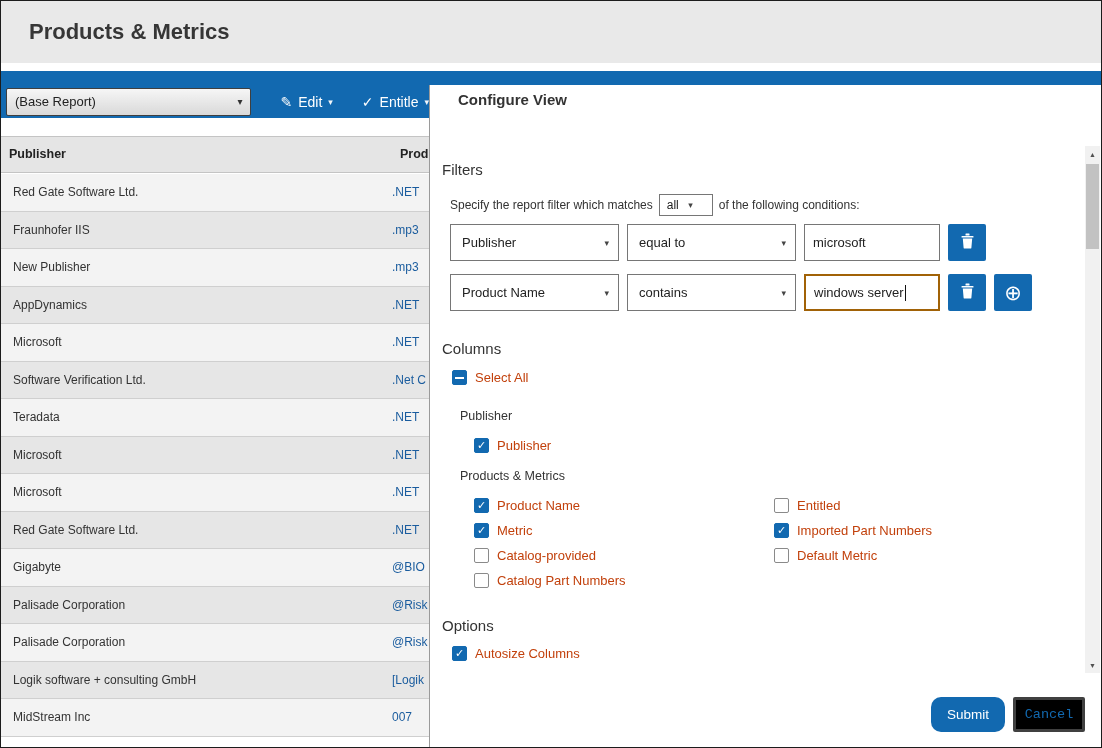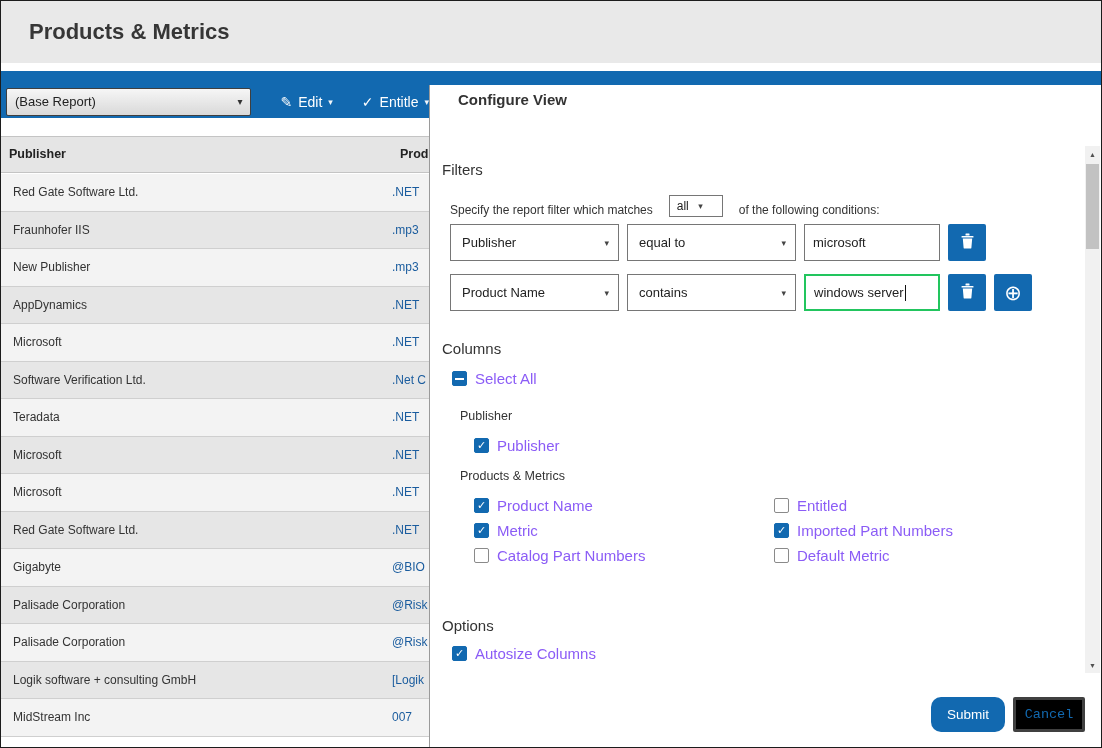--- a/index.html
+++ b/index.html
@@ -32,40 +32,40 @@
   .cell-prod{font-size:12px;color:#1a5c9e;white-space:nowrap;cursor:pointer}
 
   
   .panel{position:absolute;left:428px;top:84px;right:0;bottom:0;background:#fff;border-left:1px solid #9a9a9a}
   .panel-title{position:absolute;left:28px;top:6px;font-size:15px;font-weight:bold;color:#333}
   .sec-h{position:absolute;left:12px;font-size:15px;color:#333}
   .filters-h{top:76px}
   .columns-h{top:255px}
   .options-h{top:532px}
 
-  .filter-intro{position:absolute;left:20px;top:108px;height:24px;display:flex;align-items:flex-end;gap:16px;font-size:12px;color:#333}
+  .filter-intro{position:absolute;left:20px;top:108px;height:24px;display:flex;align-items:center;gap:6px;font-size:12px;color:#333}
   .msel{display:flex;align-items:center;justify-content:space-between;width:54px;height:22px;border:1px solid #767676;background:#fff;padding:0 19px 0 7px;font-size:12px;color:#222;cursor:pointer}
   .caret{font-size:9px;color:#444}
 
   .filter-rows{position:absolute;left:20px;top:139px;display:flex;flex-direction:column;gap:13px}
   .frow{display:flex;align-items:center;gap:8px;height:37px}
   .fsel{width:169px;height:37px;border:1px solid #767676;background:#fff;display:flex;align-items:center;justify-content:space-between;padding:0 9px 0 11px;font-size:13px;color:#222;cursor:pointer;flex:none}
   .finput{width:136px;height:37px;border:1px solid #767676;background:#fff;display:flex;align-items:center;padding:0 8px;font-size:13px;color:#222;flex:none}
-  .finput.focused{border:2px solid #22c55e}
+  .finput.focused{border:2px solid #a16207}
   .caret-line{display:inline-block;width:1px;height:16px;background:#111;margin-left:1px}
   .icon-btn{width:38px;height:37px;background:#1269b0;border:none;border-radius:2px;display:flex;align-items:center;justify-content:center;cursor:pointer;flex:none;padding:0}
   .icon-btn .plus{font-size:21px;line-height:1;color:#fff}
 
   .select-all{position:absolute;left:22px;top:285px;display:flex;align-items:center;gap:8px;cursor:pointer}
   .cb{width:15px;height:15px;border:1px solid #8a8a8a;background:#fff;border-radius:2px;display:inline-flex;align-items:center;justify-content:center;flex:none}
   .cb.on{background:#1269b0;border-color:#1269b0}
   .cb.on::after{content:"✓";color:#fff;font-size:11px;line-height:1}
   .cb.ind{background:#1269b0;border-color:#1269b0}
   .cb.ind::after{content:"";width:9px;height:2px;background:#fff}
-  .cb-label{font-size:15px;color:#8b5cf6}
+  .cb-label{font-size:13px;color:#c2410c}
 
   .column-groups{position:absolute;left:30px;top:316px;width:620px}
   .group-label{font-size:12.5px;color:#333;margin:8px 0 13px 0;height:15px}
   .cb-grid{display:flex;margin:0 0 16px 14px}
   .cb-col{display:flex;flex-direction:column;gap:9px;width:300px}
   .cb-row{display:flex;align-items:center;gap:8px;height:16px;cursor:pointer}
 
   .options-list{position:absolute;left:22px;top:560px}
 
   
@@ -257,20 +257,24 @@
             <label class="cb-row">
               <span class="cb on"></span>
               <span class="cb-label">Product Name</span>
             </label>
             <label class="cb-row">
               <span class="cb on"></span>
               <span class="cb-label">Metric</span>
             </label>
             <label class="cb-row">
               <span class="cb off"></span>
+              <span class="cb-label">Catalog-provided</span>
+            </label>
+            <label class="cb-row">
+              <span class="cb off"></span>
               <span class="cb-label">Catalog Part Numbers</span>
             </label>
           </div>
           <div class="cb-col">
             <label class="cb-row">
               <span class="cb off"></span>
               <span class="cb-label">Entitled</span>
             </label>
             <label class="cb-row">
               <span class="cb on"></span>

